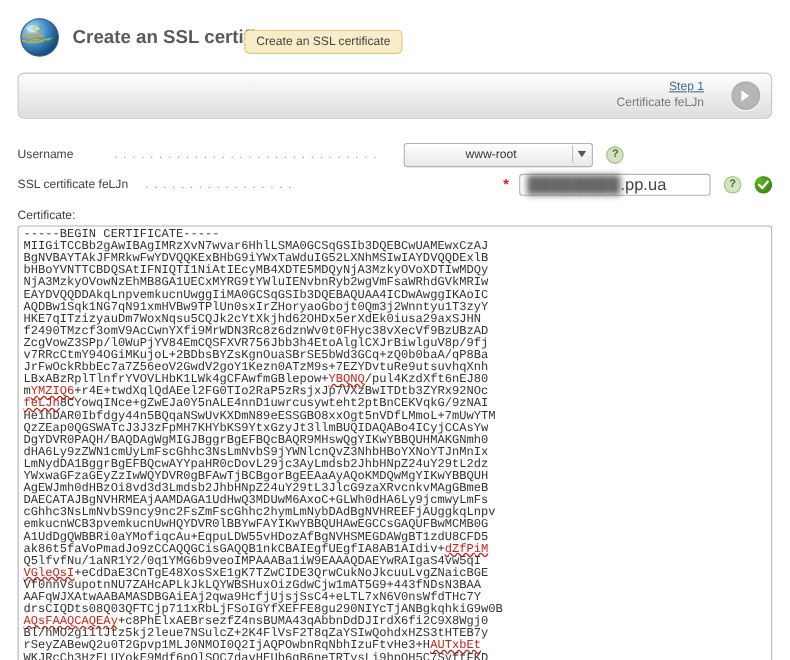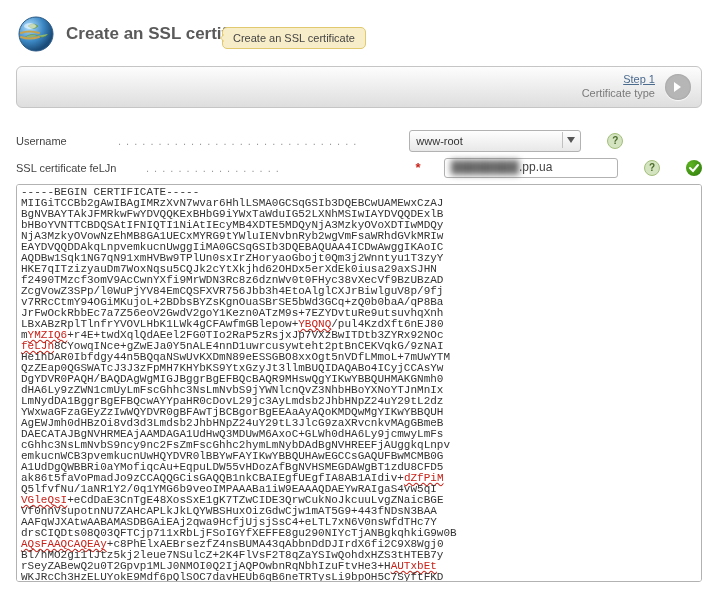--- a/index.html
+++ b/index.html
@@ -64,21 +64,21 @@
   }
   .steps-bar {
     margin-top: 8px;
     background: linear-gradient(#fdfdfd, #dedede);
     border: 1px solid #c5c5c5;
     border-radius: 6px;
     padding: 6px 10px 6px 10px;
     display: flex;
     justify-content: flex-end;
     align-items: center;
-    gap: 10px;
+    gap: 25px;
   }
   .step-text {
     text-align: right;
     color: #7a7a7a;
     line-height: 1.25;
   }
   .step-text a {
     color: #4b6b8f;
     text-decoration: underline;
   }
@@ -99,21 +99,21 @@
   }
   .step-arrow svg { display:block; }
 
   .form {
     margin-top: 22px;
   }
   .form-row {
     display: flex;
     align-items: center;
     margin-bottom: 6px;
-    gap: 20px;
+    gap: 6px;
   }
   .form-label {
     width: 82px;
     color: #444;
     flex-shrink: 0;
   }
   .dots {
     flex: 0 0 auto;
     color: #999;
     letter-spacing: 1px;
@@ -134,39 +134,40 @@
   .select-field {
     border: 1px solid #b2b2b2;
     border-radius: 3px;
     background: linear-gradient(#fefefe, #e8e8e8);
     height: 18px;
     padding: 1px 20px 1px 6px;
     font-size: 11px;
     color: #333;
     display: flex;
     align-items: center;
+    justify-content: center;
   }
   .select-arrow {
     position: absolute;
     right: 2px;
     top: 2px;
     width: 16px;
     height: 16px;
     border-left: 1px solid #c0c0c0;
     display: flex;
     align-items: center;
     justify-content: center;
   }
   .text-input {
     width: 160px;
     border: 1px solid #b2b2b2;
     border-radius: 3px;
     height: 16px;
     padding: 1px 6px;
-    font-size: 12px;
+    font-size: 15px;
     color: #444;
     background: #fff;
   }
   .text-input .blur {
     filter: blur(3px);
     -webkit-filter: blur(3px);
     display: inline-block;
     color: #666;
   }
   .help-q {
@@ -255,21 +256,21 @@
       </svg>
     </span>
     <span class="title">Create an SSL certificate</span>
   </div>
 
   <div class="tooltip-box">Create an SSL certificate</div>
 
   <div class="steps-bar">
     <div class="step-text">
       <a href="#">Step 1</a><br>
-      <span class="line2">Certificate type</span>
+      <span class="line2">Certificate feLJn</span>
     </div>
     <div class="step-arrow">
       <svg width="14" height="14" viewBox="0 0 14 14">
         <path d="M3 2 L10 7 L3 12 Z" fill="#ffffff"></path>
       </svg>
     </div>
   </div>
 
   <div class="form">
     <div class="form-row">
@@ -297,15 +298,16 @@
         <span class="blur">████████</span><span>.pp.ua</span>
       </div>
       <span class="help-q">?</span>
       <span class="ok-check">
         <svg width="10" height="10" viewBox="0 0 10 10">
             <path d="M1 5 L4 8 L9 2" stroke="#fff" stroke-width="2" fill="none" stroke-linecap="round"></path>
           </svg>
       </span>
     </div>
 
+    <div class="cert-label">Certificate:</div>
     <div class="cert-area" id="cert-area"><div class="cert-line">-----BEGIN CERTIFICATE-----</div><div class="cert-line">MIIGiTCCBb2gAwIBAgIMRzXvN7wvar6HhlLSMA0GCSqGSIb3DQEBCwUAMEwxCzAJ</div><div class="cert-line">BgNVBAYTAkJFMRkwFwYDVQQKExBHbG9iYWxTaWduIG52LXNhMSIwIAYDVQQDExlB</div><div class="cert-line">bHBoYVNTTCBDQSAtIFNIQTI1NiAtIEcyMB4XDTE5MDQyNjA3MzkyOVoXDTIwMDQy</div><div class="cert-line">NjA3MzkyOVowNzEhMB8GA1UECxMYRG9tYWluIENvbnRyb2wgVmFsaWRhdGVkMRIw</div><div class="cert-line">EAYDVQQDDAkqLnpvemkucnUwggIiMA0GCSqGSIb3DQEBAQUAA4ICDwAwggIKAoIC</div><div class="cert-line">AQDBw1Sqk1NG7qN91xmHVBw9TPlUn0sxIrZHoryaoGbojt0Qm3j2Wnntyu1T3zyY</div><div class="cert-line">HKE7qITzizyauDm7WoxNqsu5CQJk2cYtXkjhd62OHDx5erXdEk0iusa29axSJHN</div><div class="cert-line">f2490TMzcf3omV9AcCwnYXfi9MrWDN3Rc8z6dznWv0t0FHyc38vXecVf9BzUBzAD</div><div class="cert-line">ZcgVowZ3SPp/l0WuPjYV84EmCQSFXVR756Jbb3h4EtoAlglCXJrBiwlguV8p/9fj</div><div class="cert-line">v7RRcCtmY94OGiMKujoL+2BDbsBYZsKgnOuaSBrSE5bWd3GCq+zQ0b0baA/qP8Ba</div><div class="cert-line">JrFwOckRbbEc7a7Z56eoV2GwdV2goY1Kezn0ATzM9s+7EZYDvtuRe9utsuvhqXnh</div><div class="cert-line">LBxABzRplTlnfrYVOVLHbK1LWk4gCFAwfmGBlepow+<span class="hl">YBQNQ</span>/pul4KzdXft6nEJ80</div><div class="cert-line">m<span class="hl">YMZIQ6</span>+r4E+twdXqlQdAEel2FG0TIo2RaP5zRsjxJp7VXzBwITDtb3ZYRx92NOc</div><div class="cert-line"><span class="hl">feLJn</span>8CYowqINce+gZwEJa0Y5nALE4nnD1uwrcusywteht2ptBnCEKVqkG/9zNAI</div><div class="cert-line">HeihDAR0Ibfdgy44n5BQqaNSwUvKXDmN89eESSGBO8xxOgt5nVDfLMmoL+7mUwYTM</div><div class="cert-line">QzZEap0QGSWATcJ3J3zFpMH7KHYbKS9YtxGzyJt3llmBUQIDAQABo4ICyjCCAsYw</div><div class="cert-line">DgYDVR0PAQH/BAQDAgWgMIGJBggrBgEFBQcBAQR9MHswQgYIKwYBBQUHMAKGNmh0</div><div class="cert-line">dHA6Ly9zZWN1cmUyLmFscGhhc3NsLmNvbS9jYWNlcnQvZ3NhbHBoYXNoYTJnMnIx</div><div class="cert-line">LmNydDA1BggrBgEFBQcwAYYpaHR0cDovL29jc3AyLmdsb2JhbHNpZ24uY29tL2dz</div><div class="cert-line">YWxwaGFzaGEyZzIwWQYDVR0gBFAwTjBCBgorBgEEAaAyAQoKMDQwMgYIKwYBBQUH</div><div class="cert-line">AgEWJmh0dHBzOi8vd3d3Lmdsb2JhbHNpZ24uY29tL3JlcG9zaXRvcnkvMAgGBmeB</div><div class="cert-line">DAECATAJBgNVHRMEAjAAMDAGA1UdHwQ3MDUwM6AxoC+GLWh0dHA6Ly9jcmwyLmFs</div><div class="cert-line">cGhhc3NsLmNvbS9ncy9nc2FsZmFscGhhc2hymLmNybDAdBgNVHREEFjAUggkqLnpv</div><div class="cert-line">emkucnWCB3pvemkucnUwHQYDVR0lBBYwFAYIKwYBBQUHAwEGCCsGAQUFBwMCMB0G</div><div class="cert-line">A1UdDgQWBBRi0aYMofiqcAu+EqpuLDW55vHDozAfBgNVHSMEGDAWgBT1zdU8CFD5</div><div class="cert-line">ak86t5faVoPmadJo9zCCAQQGCisGAQQB1nkCBAIEgfUEgfIA8AB1AIdiv+<span class="hl">dZfPiM</span></div><div class="cert-line">Q5lfvfNu/1aNR1Y2/0q1YMG6b9veoIMPAAABa1iW9EAAAQDAEYwRAIgaS4vw5qI</div><div class="cert-line"><span class="hl">VGleQsI</span>+eCdDaE3CnTgE48XosSxE1gK7TZwCIDE3QrwCukNoJkcuuLvgZNaicBGE</div><div class="cert-line">Vf0nnVsupotnNU7ZAHcAPLkJkLQYWBSHuxOizGdwCjw1mAT5G9+443fNDsN3BAA</div><div class="cert-line">AAFqWJXAtwAABAMASDBGAiEAj2qwa9HcfjUjsjSsC4+eLTL7xN6V0nsWfdTHc7Y</div><div class="cert-line">drsCIQDts08Q03QFTCjp711xRbLjFSoIGYfXEFFE8gu290NIYcTjANBgkqhkiG9w0B</div><div class="cert-line"><span class="hl">AQsFAAQCAQEAy</span>+c8PhElxAEBrsezfZ4nsBUMA43qAbbnDdDJIrdX6fi2C9X8Wgj0</div><div class="cert-line">Bl/hMO2gi1lJtz5kj2leue7NSulcZ+2K4FlVsF2T8qZaYSIwQohdxHZS3tHTEB7y</div><div class="cert-line">rSeyZABewQ2u0T2Gpvp1MLJ0NMOI0Q2IjAQPOwbnRqNbhIzuFtvHe3+H<span class="hl">AUTxbEt</span></div><div class="cert-line">WKJRcCh3HzELUYokE9Mdf6pQlSOC7davHEUb6qB6neTRTysLi9bpOH5C7SyftFKD</div></div>
   </div>
 </div>
 
 </body></html>

